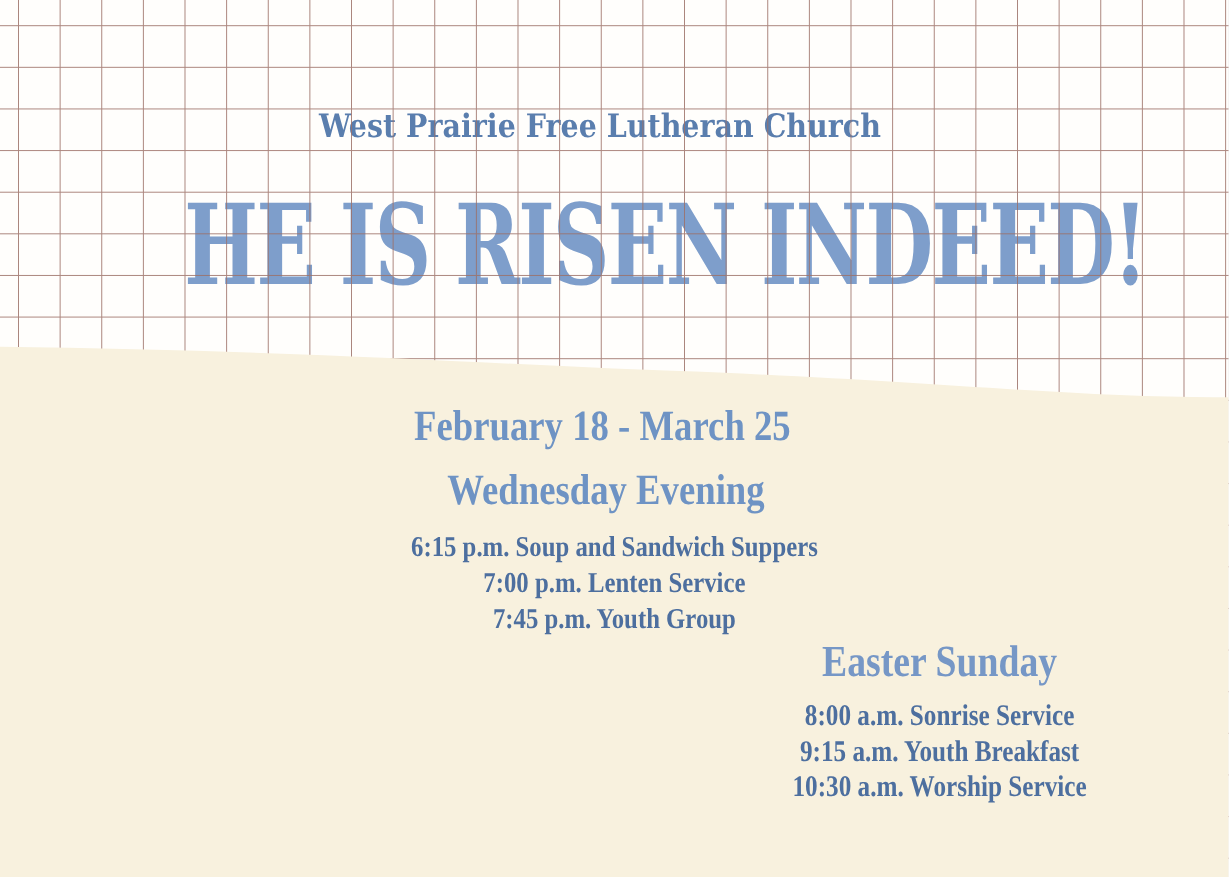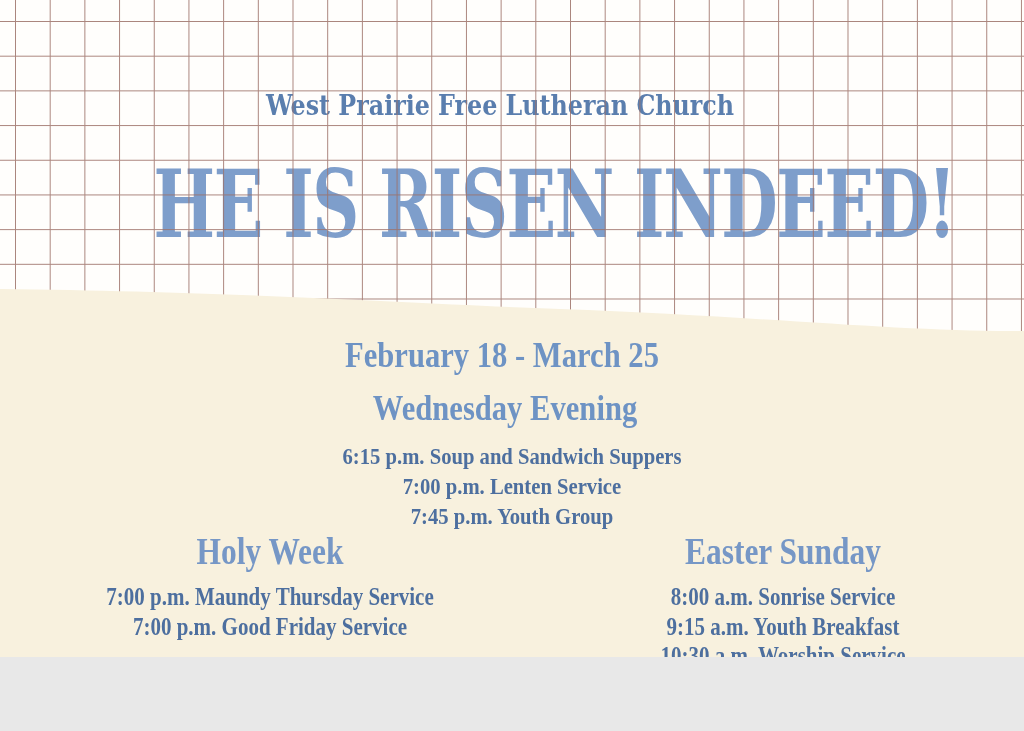--- a/index.html
+++ b/index.html
@@ -12,21 +12,21 @@
     --color-subheading-blue: #7697c6;
     --color-detail-blue: #4d6f9f;
   }
   * { margin: 0; padding: 0; box-sizing: border-box; }
   html, body { background: #e8e8e8; }
   body { display: flex; justify-content: center; }
 
   .poster {
     position: relative;
     width: 1024px;
-    height: 657px;
+    height: 731px;
     background: var(--color-background);
     overflow: hidden;
     font-family: "DejaVu Serif", "Liberation Serif", serif;
   }
 
   
   .top-section { position: absolute; inset: 0; z-index: 1; }
 
   .church-name {
     position: absolute;
@@ -156,27 +156,20 @@
     <div class="date-range">February 18 - March 25</div>
 
     <div class="wednesday-title">Wednesday Evening</div>
 
     <div class="wednesday-events">
       <div class="event-line">6:15 p.m. Soup and Sandwich Suppers</div>
       <div class="event-line">7:00 p.m. Lenten Service</div>
       <div class="event-line">7:45 p.m. Youth Group</div>
     </div>
 
-    <div class="column left">
-      <div class="column-title">Holy Week</div>
-      <div class="column-events">
-        <div class="event-line">7:00 p.m. Maundy Thursday Service</div>
-        <div class="event-line">7:00 p.m. Good Friday Service</div>
-      </div>
-    </div>
 
     <div class="column right">
       <div class="column-title">Easter Sunday</div>
       <div class="column-events">
         <div class="event-line">8:00 a.m. Sonrise Service</div>
         <div class="event-line">9:15 a.m. Youth Breakfast</div>
         <div class="event-line">10:30 a.m. Worship Service</div>
       </div>
     </div>
 

